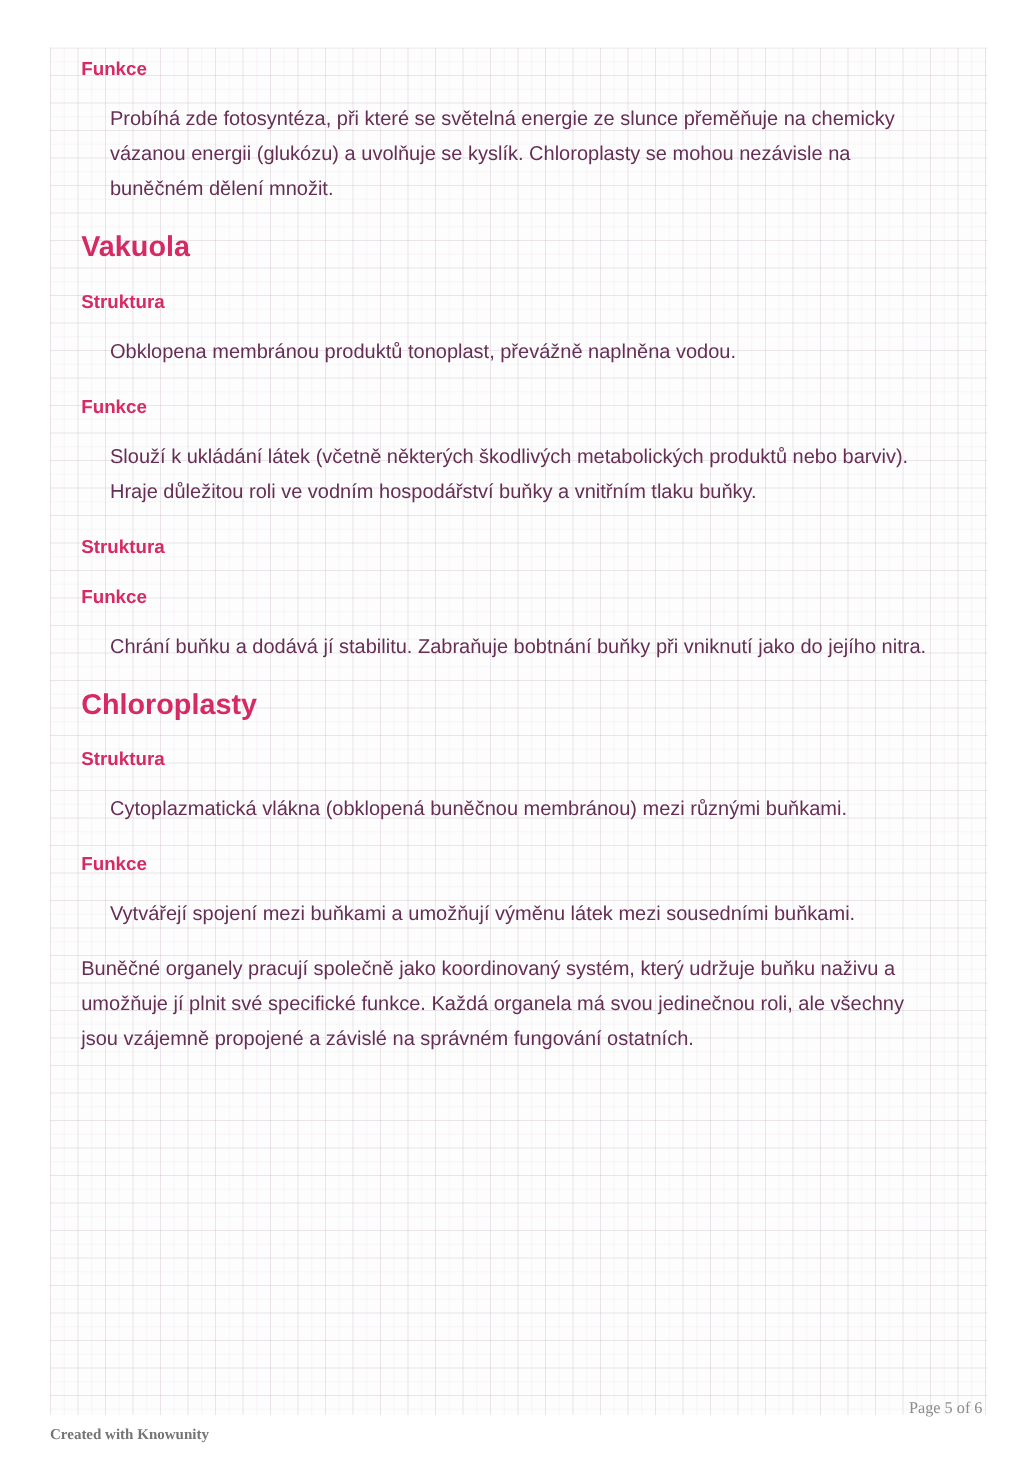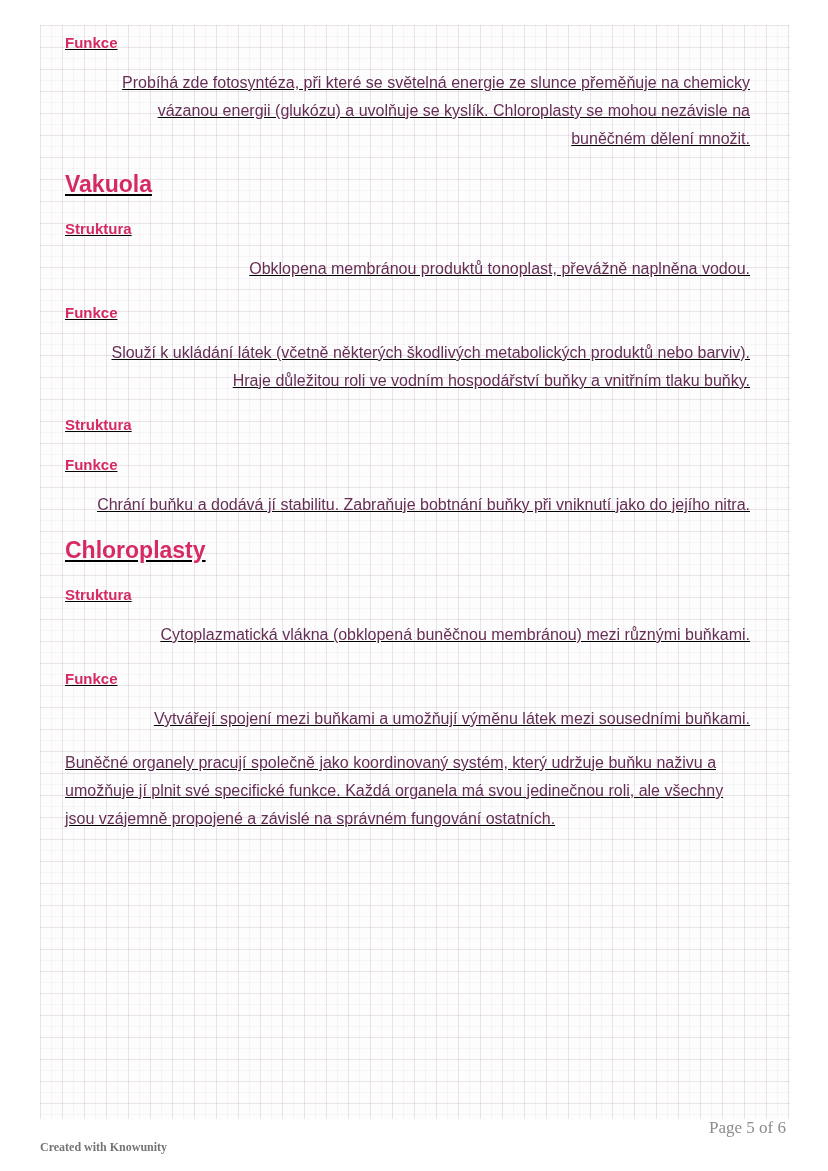--- a/index.html
+++ b/index.html
@@ -5,49 +5,48 @@
   * { margin: 0; padding: 0; box-sizing: border-box; }
   html, body {
     width: 828px; height: 1171px;
     background: #ffffff;
     font-family: "Liberation Sans", sans-serif;
     overflow: hidden;
     position: relative;
   }
   .sheet {
     position: absolute;
-    left: 40px; top: 25px;
+    left: 40px; top: 38px;
     width: 750px; height: 1094px;
     background-color: #fdfdfe;
     background-image:
       linear-gradient(to right, rgba(190,170,185,0.22) 1px, transparent 1px),
       linear-gradient(to bottom, rgba(190,170,185,0.22) 1px, transparent 1px),
       linear-gradient(to right, rgba(190,170,185,0.10) 1px, transparent 1px),
       linear-gradient(to bottom, rgba(190,170,185,0.10) 1px, transparent 1px);
     background-size: 22px 22px, 22px 22px, 11px 11px, 11px 11px;
     padding: 8px 40px 0 25px;
     overflow: hidden;
-    text-decoration: underline;
   }
   .subheading {
     color: #d62a63;
     font-size: 15px;
     font-weight: bold;
     line-height: 20px;
     margin: 20px 0 10px 0;
   }
   .subheading:first-child { margin-top: 0; }
   .paragraph {
     color: #662e55;
     font-size: 16px;
     line-height: 28px;
     margin: 16px 0;
     max-width: 685px;
   }
-  .paragraph.indent { padding-left: 23px; text-align: right; }
+  .paragraph.indent { padding-left: 23px; }
   .heading {
     color: #d62a63;
     font-size: 23px;
     font-weight: bold;
     line-height: 30px;
     margin: 16px 0 8px 0;
   }
   .title {
     color: #d62a63;
     font-size: 30px;
@@ -62,21 +61,21 @@
     left: 40px; top: 1140px;
     font-family: "Liberation Serif", serif;
     font-weight: bold;
     font-size: 12px;
     color: #757575;
   }
   .footer-right {
     position: absolute;
     right: 42px; top: 1118px;
     font-family: "Liberation Serif", serif;
-    font-size: 17px;
+    font-size: 13px;
     color: #8c8c8c;
   }
 </style>
 </head>
 <body>
 
 <div class="sheet">
   <div id="doc-content">
       <div class="subheading">Funkce</div>
       <div class="paragraph indent">Probíhá zde fotosyntéza, při které se světelná energie ze slunce přeměňuje na chemicky vázanou energii (glukózu) a uvolňuje se kyslík. Chloroplasty se mohou nezávisle na buněčném dělení množit.</div>

